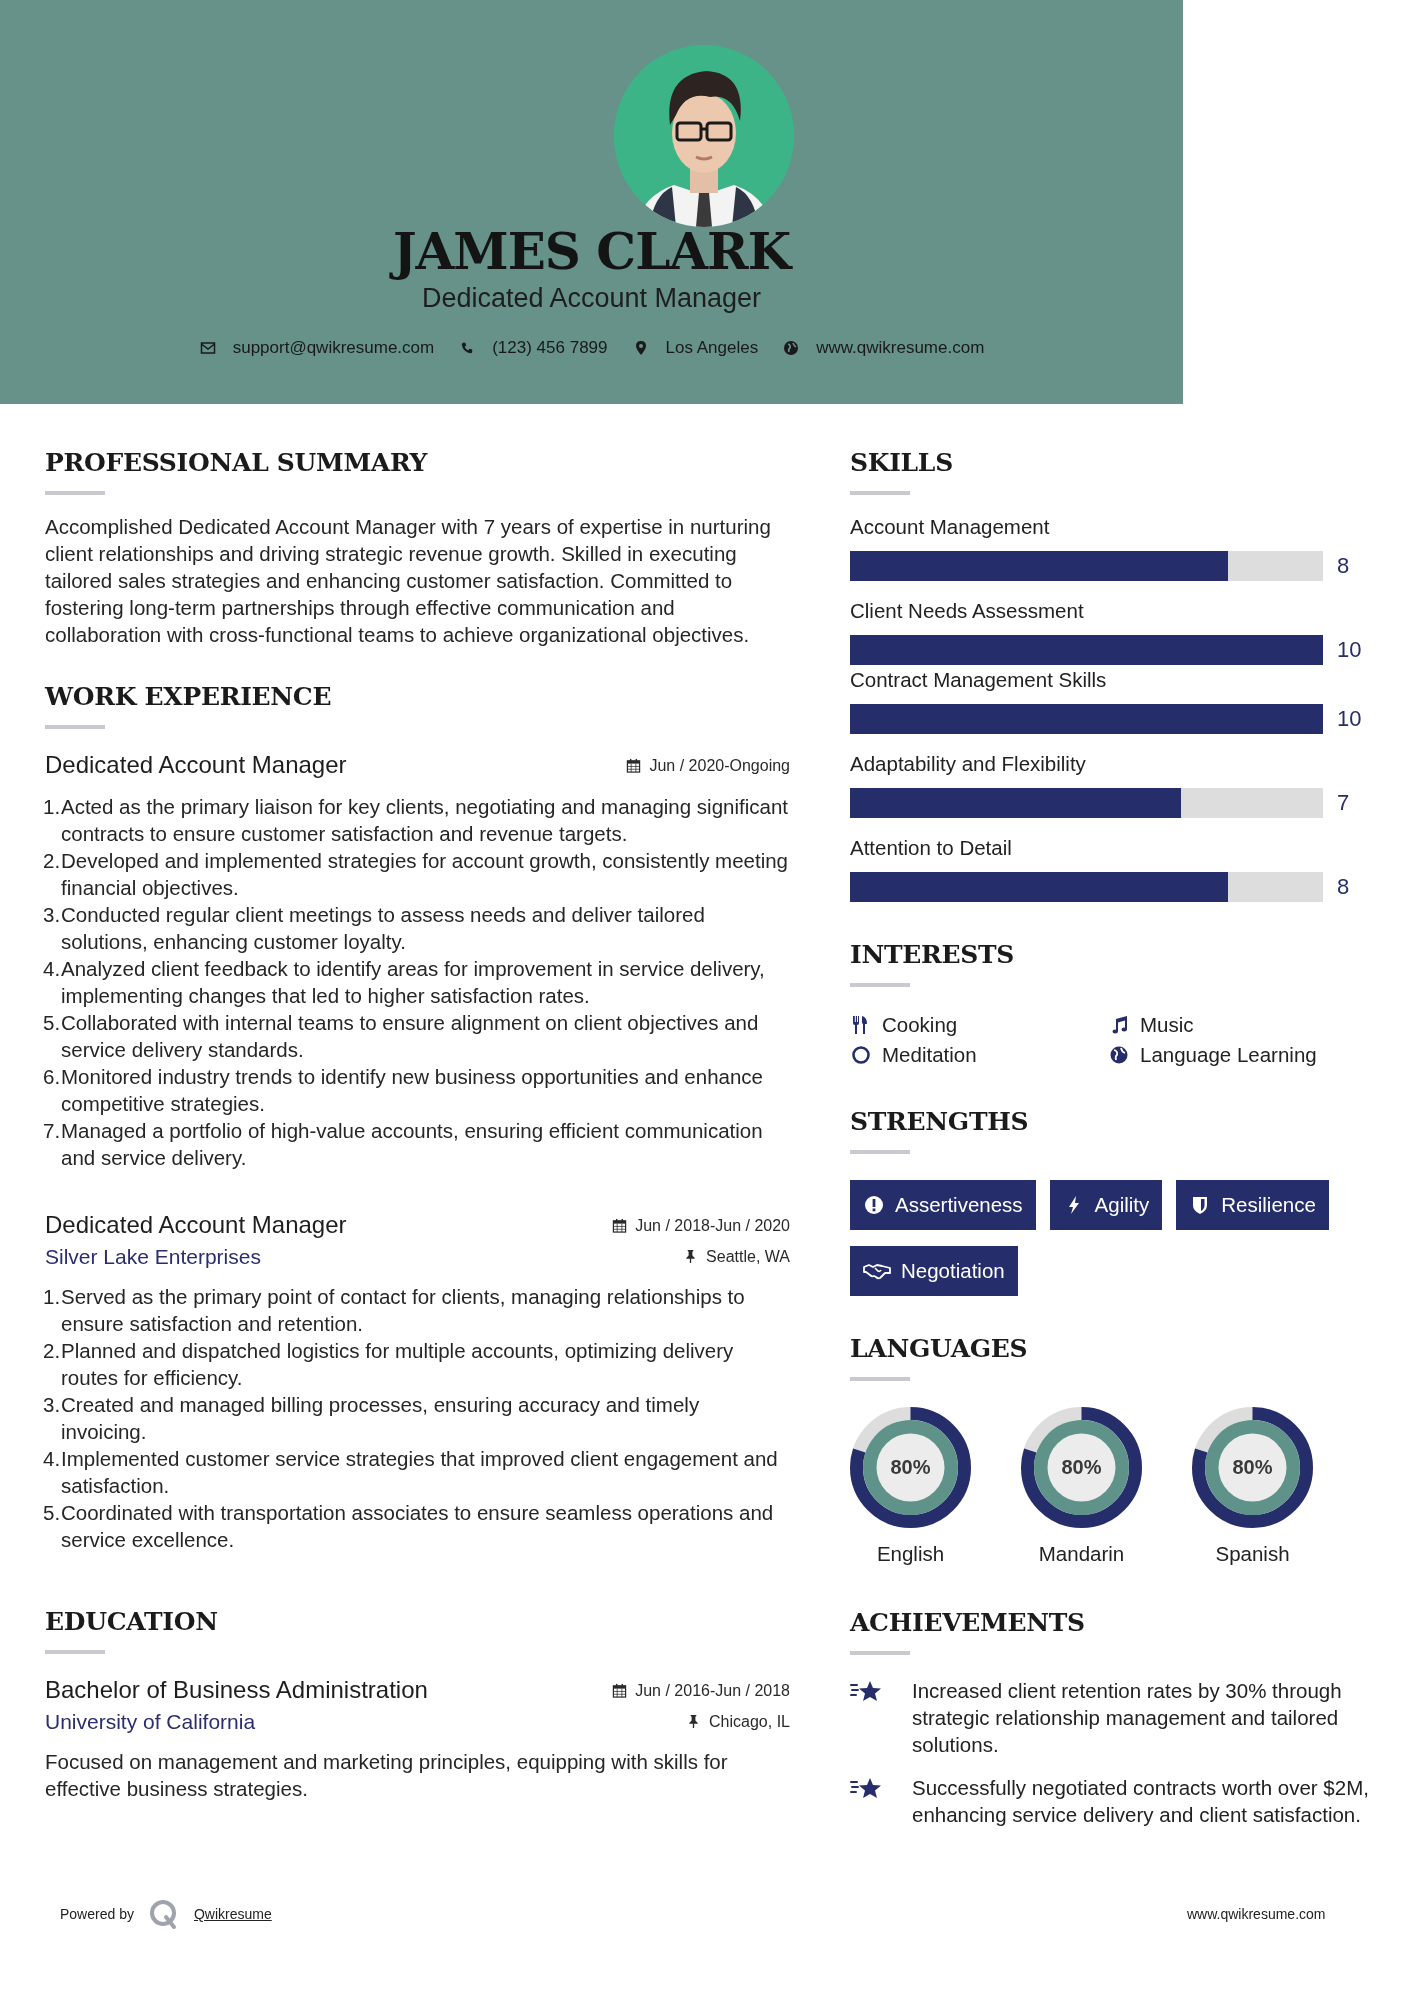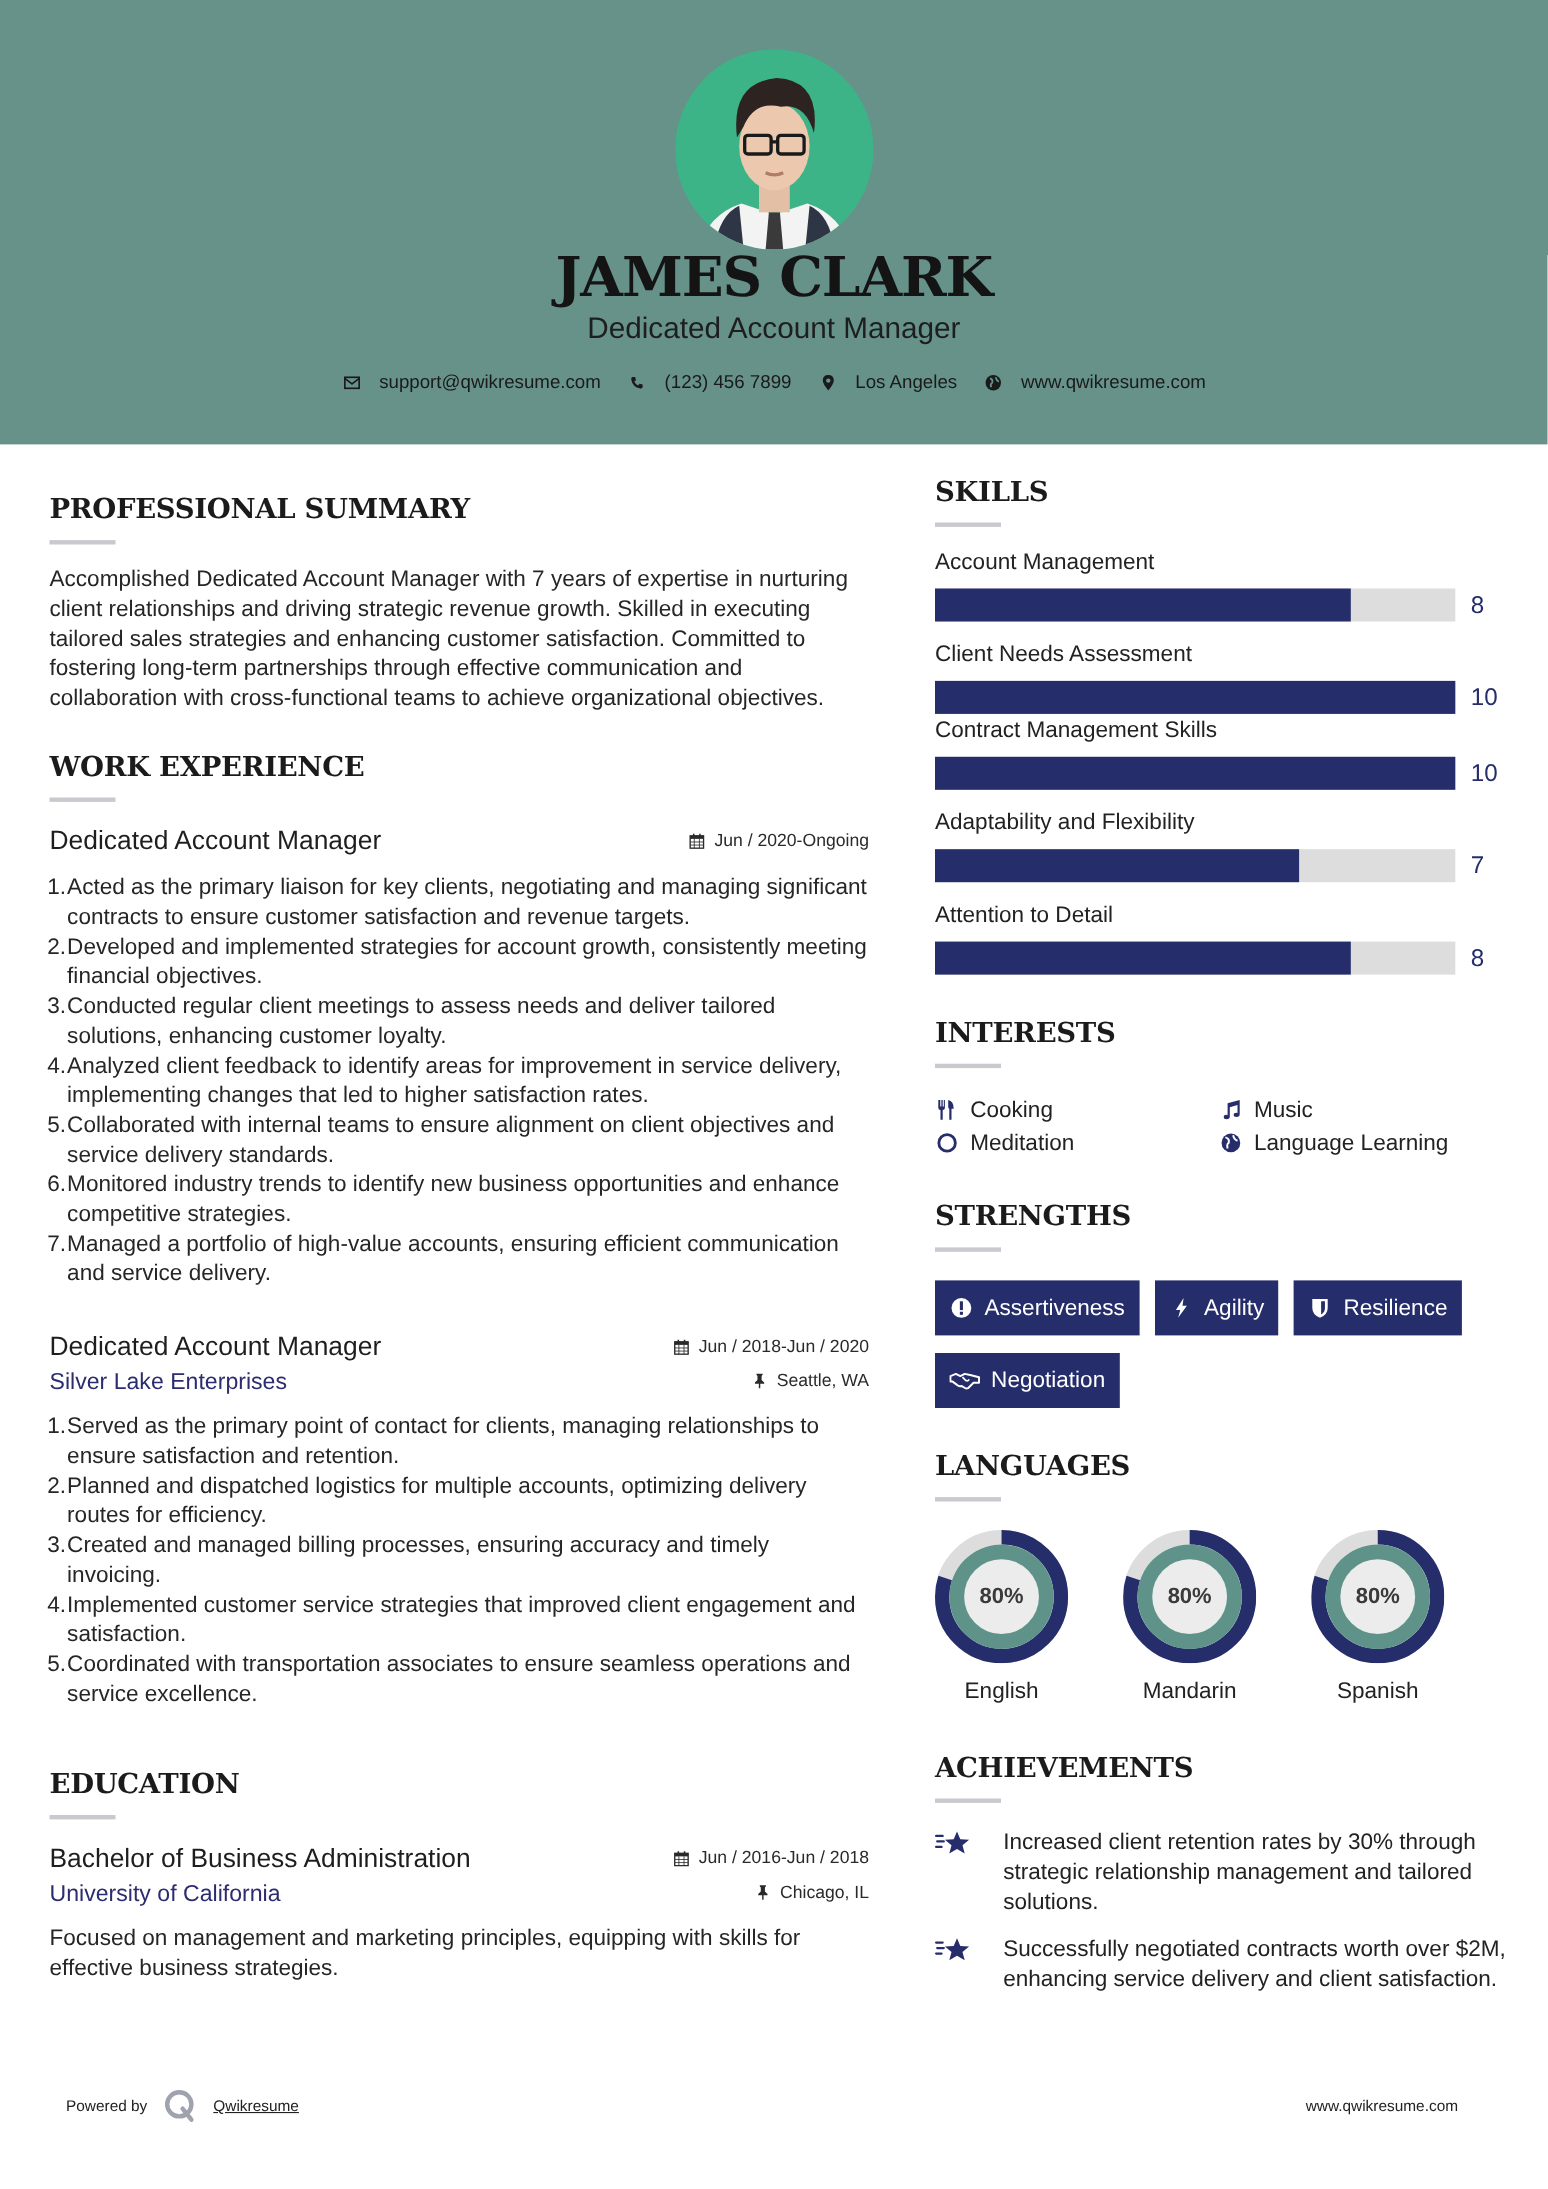--- a/index.html
+++ b/index.html
@@ -1,35 +1,35 @@
 <!DOCTYPE html>
 <html><head>
 <meta charset="utf-8">
 <style>
   * { box-sizing: border-box; margin: 0; padding: 0; }
   html, body { width: 1407px; height: 1990px; background: #ffffff; }
   body { font-family: "Liberation Sans", "DejaVu Sans", sans-serif; color: #262626; position: relative; overflow: hidden; }
 
   
-  .header { position: absolute; left: 0; top: 0; width: 1407px; height: 404px; background: #66928a; }
+  .header { position: absolute; left: 0; top: 0; width: 1183px; height: 404px; background: #66928a; }
   .avatar { position: absolute; left: 614px; top: 45px; width: 180px; height: 182px; border-radius: 50%; background: #3db487; overflow: hidden; }
   .avatar svg { width: 100%; height: 100%; display: block; }
   .name { position: absolute; left: 0; width: 100%; top: 222px; text-align: center; font-family: "DejaVu Serif", "Liberation Serif", serif; font-weight: bold; font-size: 50px; letter-spacing: -1px; color: #141414; }
   .job-title { position: absolute; left: 0; width: 100%; top: 283px; text-align: center; font-size: 27px; color: #1e1e1e; }
   .contact-row { position: absolute; left: 0; width: 100%; top: 338px; display: flex; justify-content: center; align-items: center; gap: 0; font-size: 17px; color: #1a1a1a; }
   .contact-item { display: flex; align-items: center; margin: 0 12px; }
   .contact-item .ic { width: 18px; height: 18px; margin-right: 16px; display: inline-flex; align-items: center; justify-content: center; }
   .contact-item .ic svg { width: 16px; height: 16px; }
 
   
   .section-title { font-family: "DejaVu Serif", "Liberation Serif", serif; font-weight: bold; font-size: 25px; color: #1b1b1b; letter-spacing: -0.3px; }
   .section-rule { width: 60px; height: 4px; background: #c9c9cf; margin-top: 14px; }
 
   .left { position: absolute; left: 45px; top: 448px; width: 745px; }
-  .right { position: absolute; left: 850px; top: 432px; width: 520px; }
+  .right { position: absolute; left: 850px; top: 448px; width: 520px; }
 
   .summary-text { margin-top: 18px; font-size: 20.5px; line-height: 27px; color: #262626; }
 
   .job { margin-top: 22px; }
   .job-head { display: flex; justify-content: space-between; align-items: baseline; }
   .job-role { font-size: 24px; color: #1e1e1e; }
   .job-meta { font-size: 16px; color: #2a2a2a; display: flex; align-items: center; }
   .job-meta svg { width: 15px; height: 15px; margin-right: 8px; }
   .job-sub { display: flex; justify-content: space-between; align-items: baseline; margin-top: 6px; }
   .job-company { font-size: 21px; color: #2b2d6e; }

